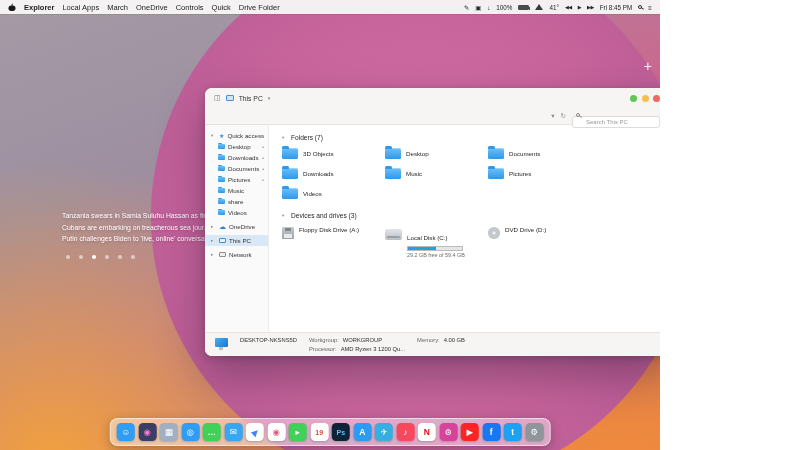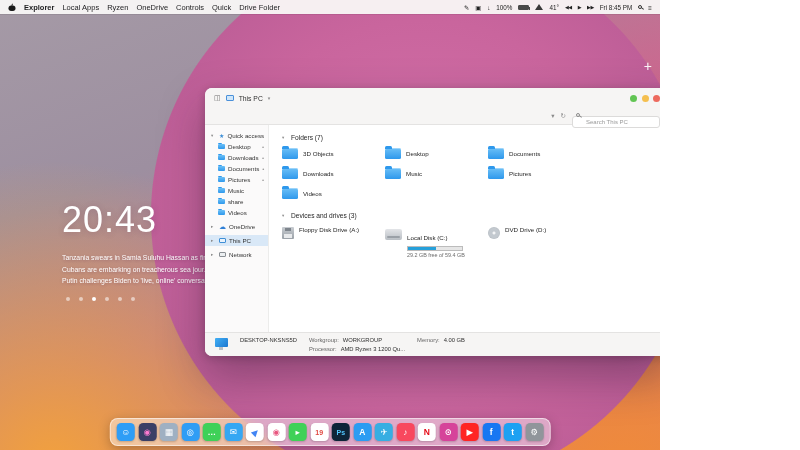--- a/index.html
+++ b/index.html
@@ -113,21 +113,21 @@
     <div class="mb-left">
       <span>
           <svg class="apple-svg" width="8" height="9" viewBox="0 0 8 9">
             <circle cx="3.2" cy="5.3" r="2.7" fill="#1a1a1a"></circle>
             <circle cx="4.8" cy="5.3" r="2.7" fill="#1a1a1a"></circle>
             <rect x="3.7" y="0.6" width="0.9" height="2.2" rx="0.4" transform="rotate(18 4.1 1.7)" fill="#1a1a1a"></rect>
           </svg>
         </span>
       <span class="mb-item bold">Explorer</span>
       <span class="mb-item">Local Apps</span>
-      <span class="mb-item">Ryzen</span>
+      <span class="mb-item">March</span>
       <span class="mb-item">OneDrive</span>
       <span class="mb-item">Controls</span>
       <span class="mb-item">Quick</span>
       <span class="mb-item">Drive Folder</span>
     </div>
     <div class="mb-right">
       <span>✎</span>
       <span>▣</span>
       <span>↓</span>
       <span>100%</span>
@@ -139,21 +139,20 @@
       <span class="mb-media">▶▶</span>
       <span>Fri 8:45 PM</span>
       <span class="mag"></span>
       <span>≡</span>
     </div>
   </div>
 
   <div class="plus-btn">+</div>
 
   <div class="widget">
-    <div class="w-time">20:43</div>
     <div class="w-news">
       <div>Tanzania swears in Samia Suluhu Hassan as fir...</div>
       <div>Cubans are embarking on treacherous sea jour...</div>
       <div>Putin challenges Biden to 'live, online' conversat...</div>
     </div>
     <div class="w-dots">
       <span class="dot"></span>
       <span class="dot"></span>
       <span class="dot active"></span>
       <span class="dot"></span>

